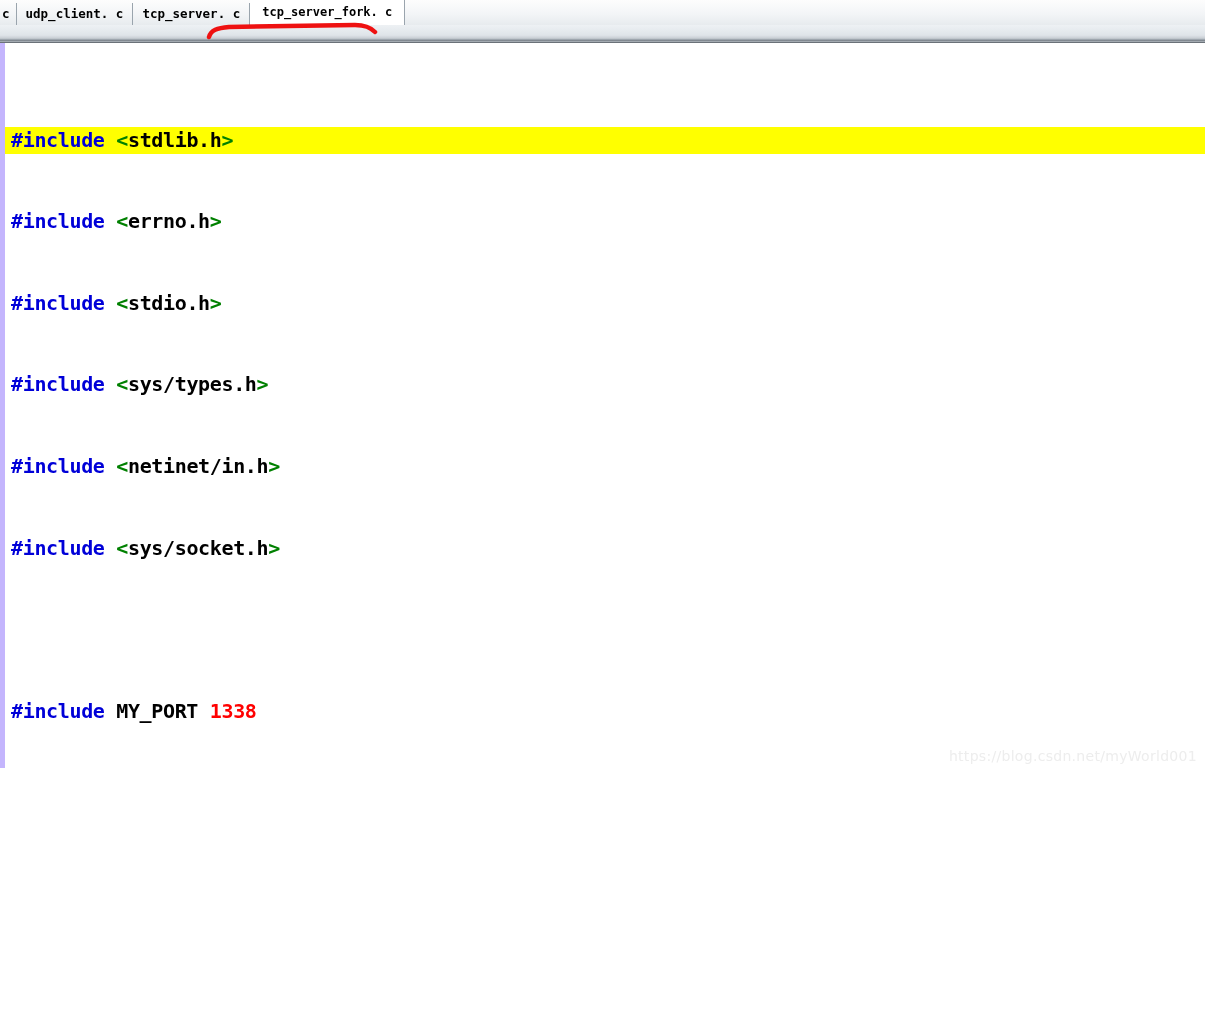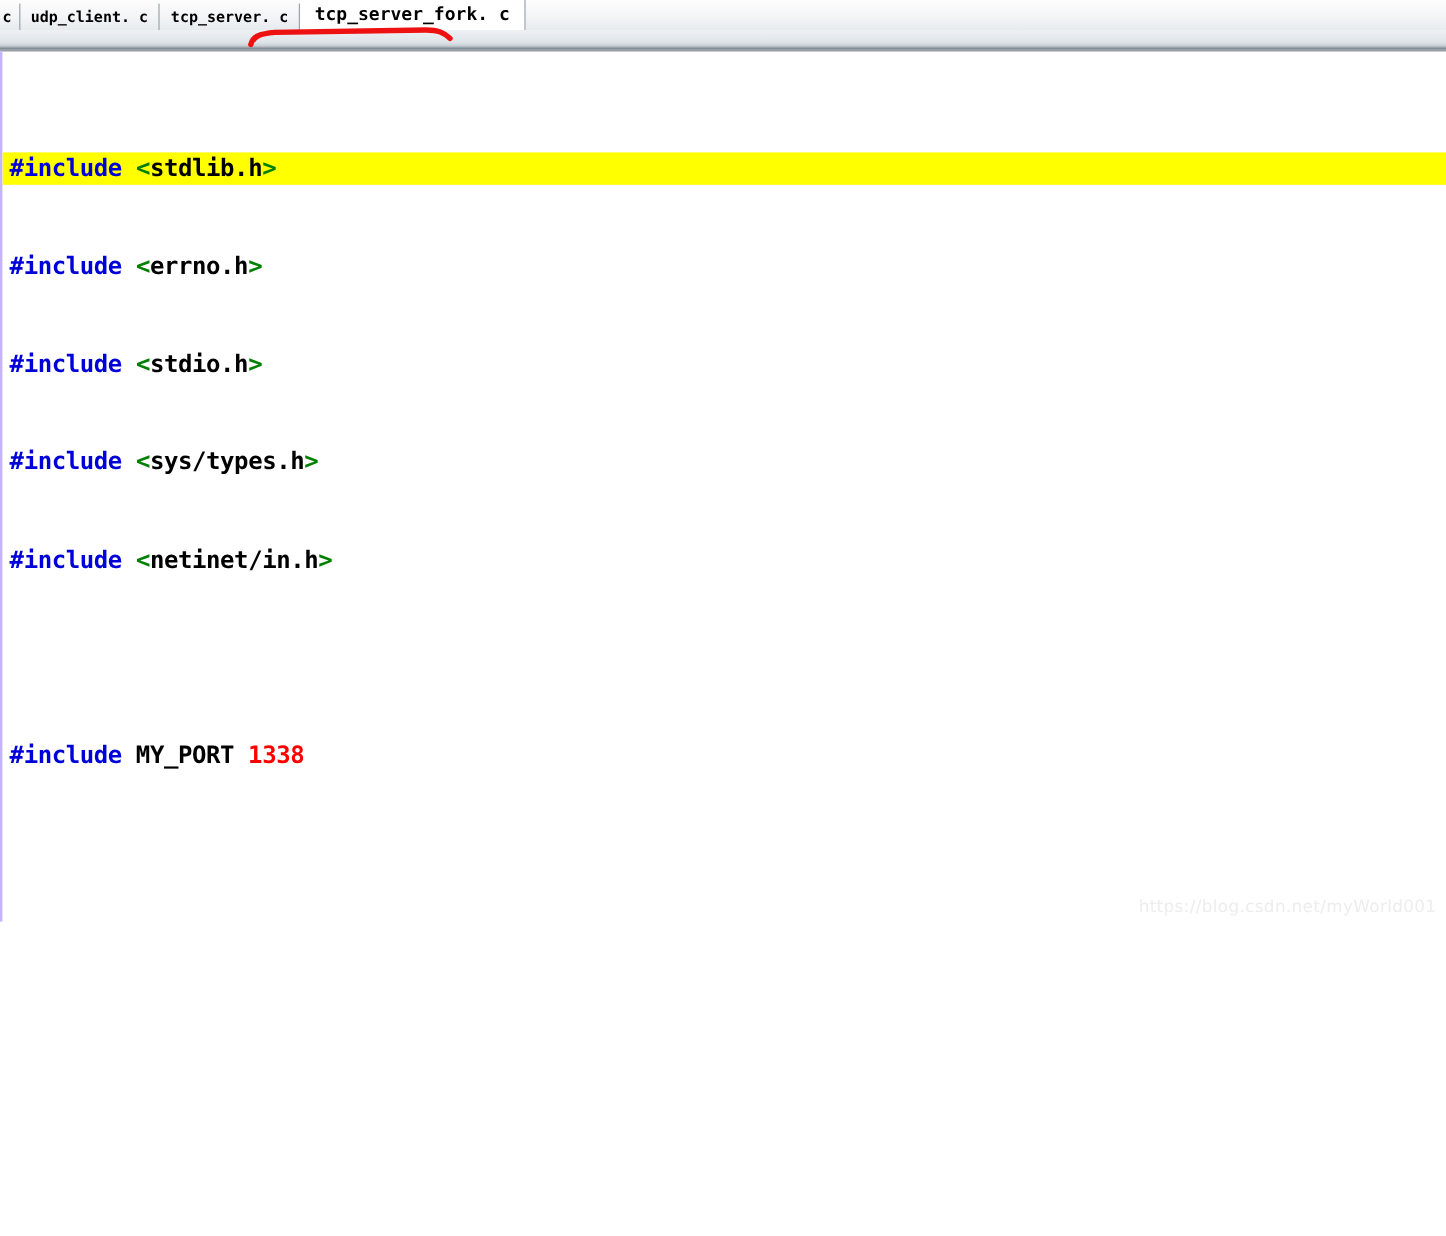--- a/index.html
+++ b/index.html
@@ -35,21 +35,21 @@
     white-space: nowrap;
     border-right: 1px solid #9aa4ad;
     background: transparent;
     letter-spacing: 0px;
   }
   .tab.partial {
     padding-left: 2px;
     padding-right: 6px;
   }
   .tab.active {
-    font-size: 15px;
+    font-size: 12px;
     padding: 0 12px;
     border-right: 1px solid #9aa4ad;
     background: #ffffff;
     height: 25px;
     line-height: 24px;
   }
 
   
   #toolstrip {
     position: relative;
@@ -70,21 +70,21 @@
     pointer-events: none;
     z-index: 30;
   }
 
   
   #editor {
     position: relative;
     background: #ffffff;
     height: 725px;
     overflow: hidden;
-    border-left: 2px solid #c4b5fd;
+    border-left: 5px solid #c4b5fd;
     box-sizing: border-box;
   }
   #code {
     position: relative;
     padding-top: 2px;
     font-family: "DejaVu Sans Mono", monospace;
     font-size: 20px;
     line-height: 27.2px;
     font-weight: bold;
     color: #000000;
@@ -133,20 +133,21 @@
 </svg>
 
 <div id="editor">
   <div id="code">
 
     <div class="line hl"><span class="pp">#include</span> <span class="ang">&lt;</span>stdlib.h<span class="ang">&gt;</span></div>
     <div class="line"><span class="pp">#include</span> <span class="ang">&lt;</span>errno.h<span class="ang">&gt;</span></div>
     <div class="line"><span class="pp">#include</span> <span class="ang">&lt;</span>stdio.h<span class="ang">&gt;</span></div>
     <div class="line"><span class="pp">#include</span> <span class="ang">&lt;</span>sys/types.h<span class="ang">&gt;</span></div>
     <div class="line"><span class="pp">#include</span> <span class="ang">&lt;</span>netinet/in.h<span class="ang">&gt;</span></div>
+    <div class="line"><span class="pp">#include</span> <span class="ang">&lt;</span>sys/socket.h<span class="ang">&gt;</span></div>
     <div class="line"> </div>
     <div class="line"><span class="pp">#include</span> MY_PORT <span class="num">1338</span></div>
     <div class="line"> </div>
     <div class="line"><span class="kw">int</span> main(<span class="kw">int</span> argc ,<span class="kw">char</span> **argv)</div>
     
     
     
     
     
     

